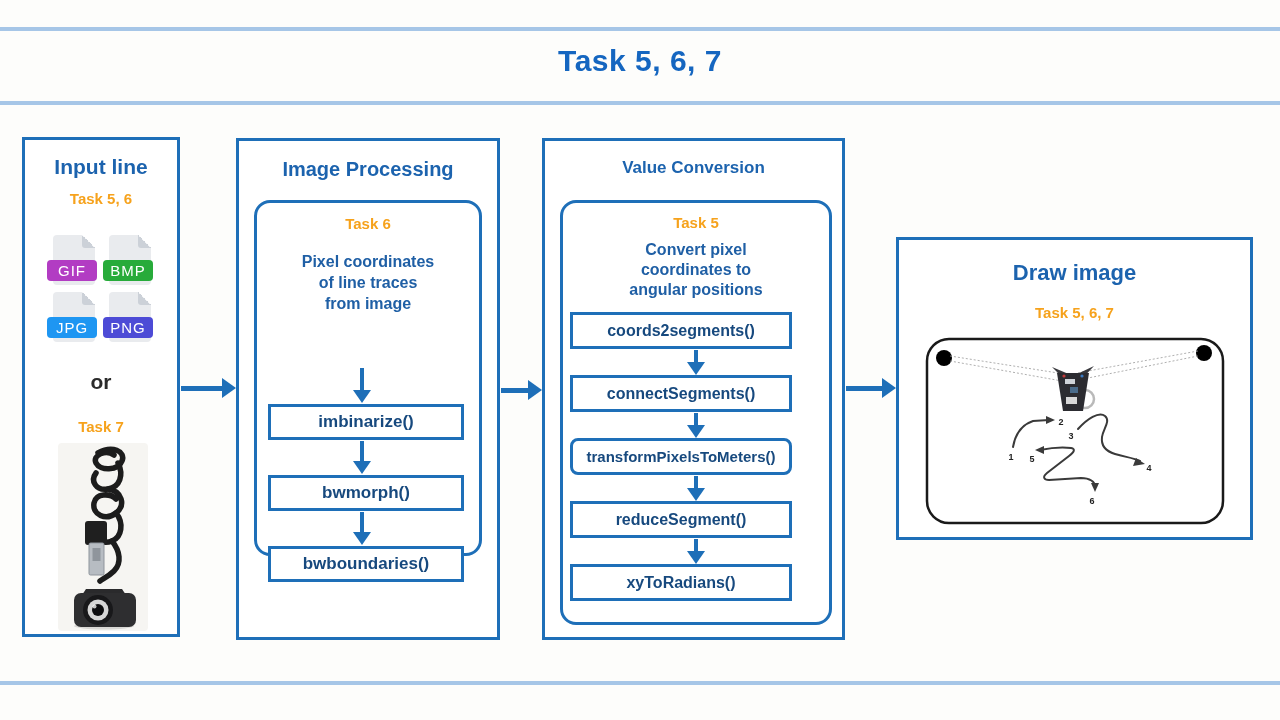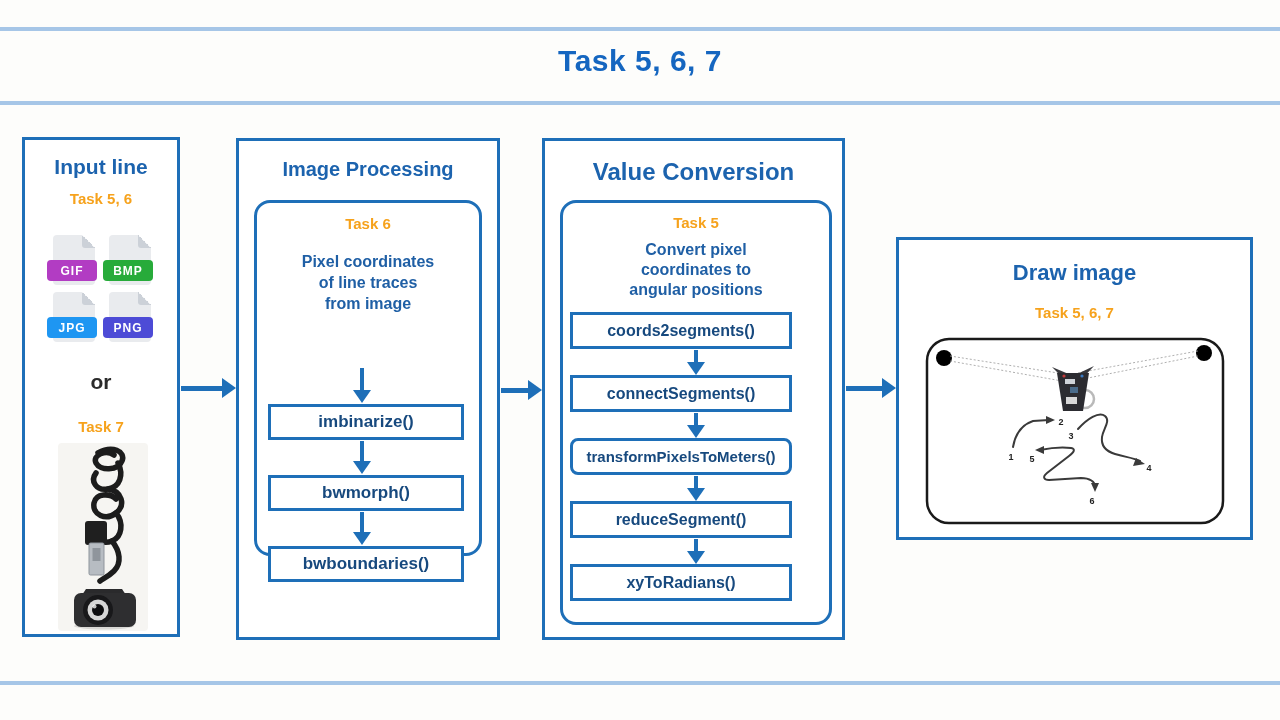--- a/index.html
+++ b/index.html
@@ -31,21 +31,21 @@
   #box-processing { left:236px; top:138px; width:264px; height:502px; }
   #box-conversion { left:542px; top:138px; width:303px; height:502px; }
   #box-draw       { left:896px; top:237px; width:357px; height:303px; }
 
   .col-title {
     position:absolute; left:0; width:100%; text-align:center;
     font-weight:bold; color:#1c63ae;
   }
   #box-input .col-title      { top:15px; font-size:21px; }
   #box-processing .col-title { top:17px; font-size:20px; }
-  #box-conversion .col-title { top:17px; font-size:24px; }
+  #box-conversion .col-title { top:17px; font-size:17px; }
   #box-draw .col-title       { top:20px; font-size:22px; }
 
   .task-label {
     position:absolute; left:0; width:100%; text-align:center;
     font-weight:bold; color:#f6a21c; font-size:15px;
   }
 
   .inner-panel {
     position:absolute; border:3px solid #1e6fb8; border-radius:16px; background:#fff;
   }
@@ -101,21 +101,21 @@
     content:""; position:absolute; top:0; right:0;
     border-top:13px solid #fff; border-left:13px solid transparent;
   }
   .page-shape::after { 
     content:""; position:absolute; top:0; right:0; width:13px; height:13px;
     background:linear-gradient(225deg, transparent 50%, #ccd1d8 50%);
     border-bottom-left-radius:3px;
   }
   .fmt-badge {
     position:absolute; left:-6px; top:25px; width:50px; height:21px;
-    border-radius:4px; color:#fff; font-size:12px; font-weight:bold;
+    border-radius:4px; color:#fff; font-size:15px; font-weight:normal;
     display:flex; align-items:center; justify-content:center; letter-spacing:1px;
   }
   .badge-gif { background:#b23cc3; }
   .badge-bmp { background:#27ab3a; }
   .badge-jpg { background:#1e96f2; }
   .badge-png { background:#4d4bd6; }
   #icon-gif { left:28px; top:0; }
   #icon-bmp { left:84px; top:0; }
   #icon-jpg { left:28px; top:57px; }
   #icon-png { left:84px; top:57px; }

